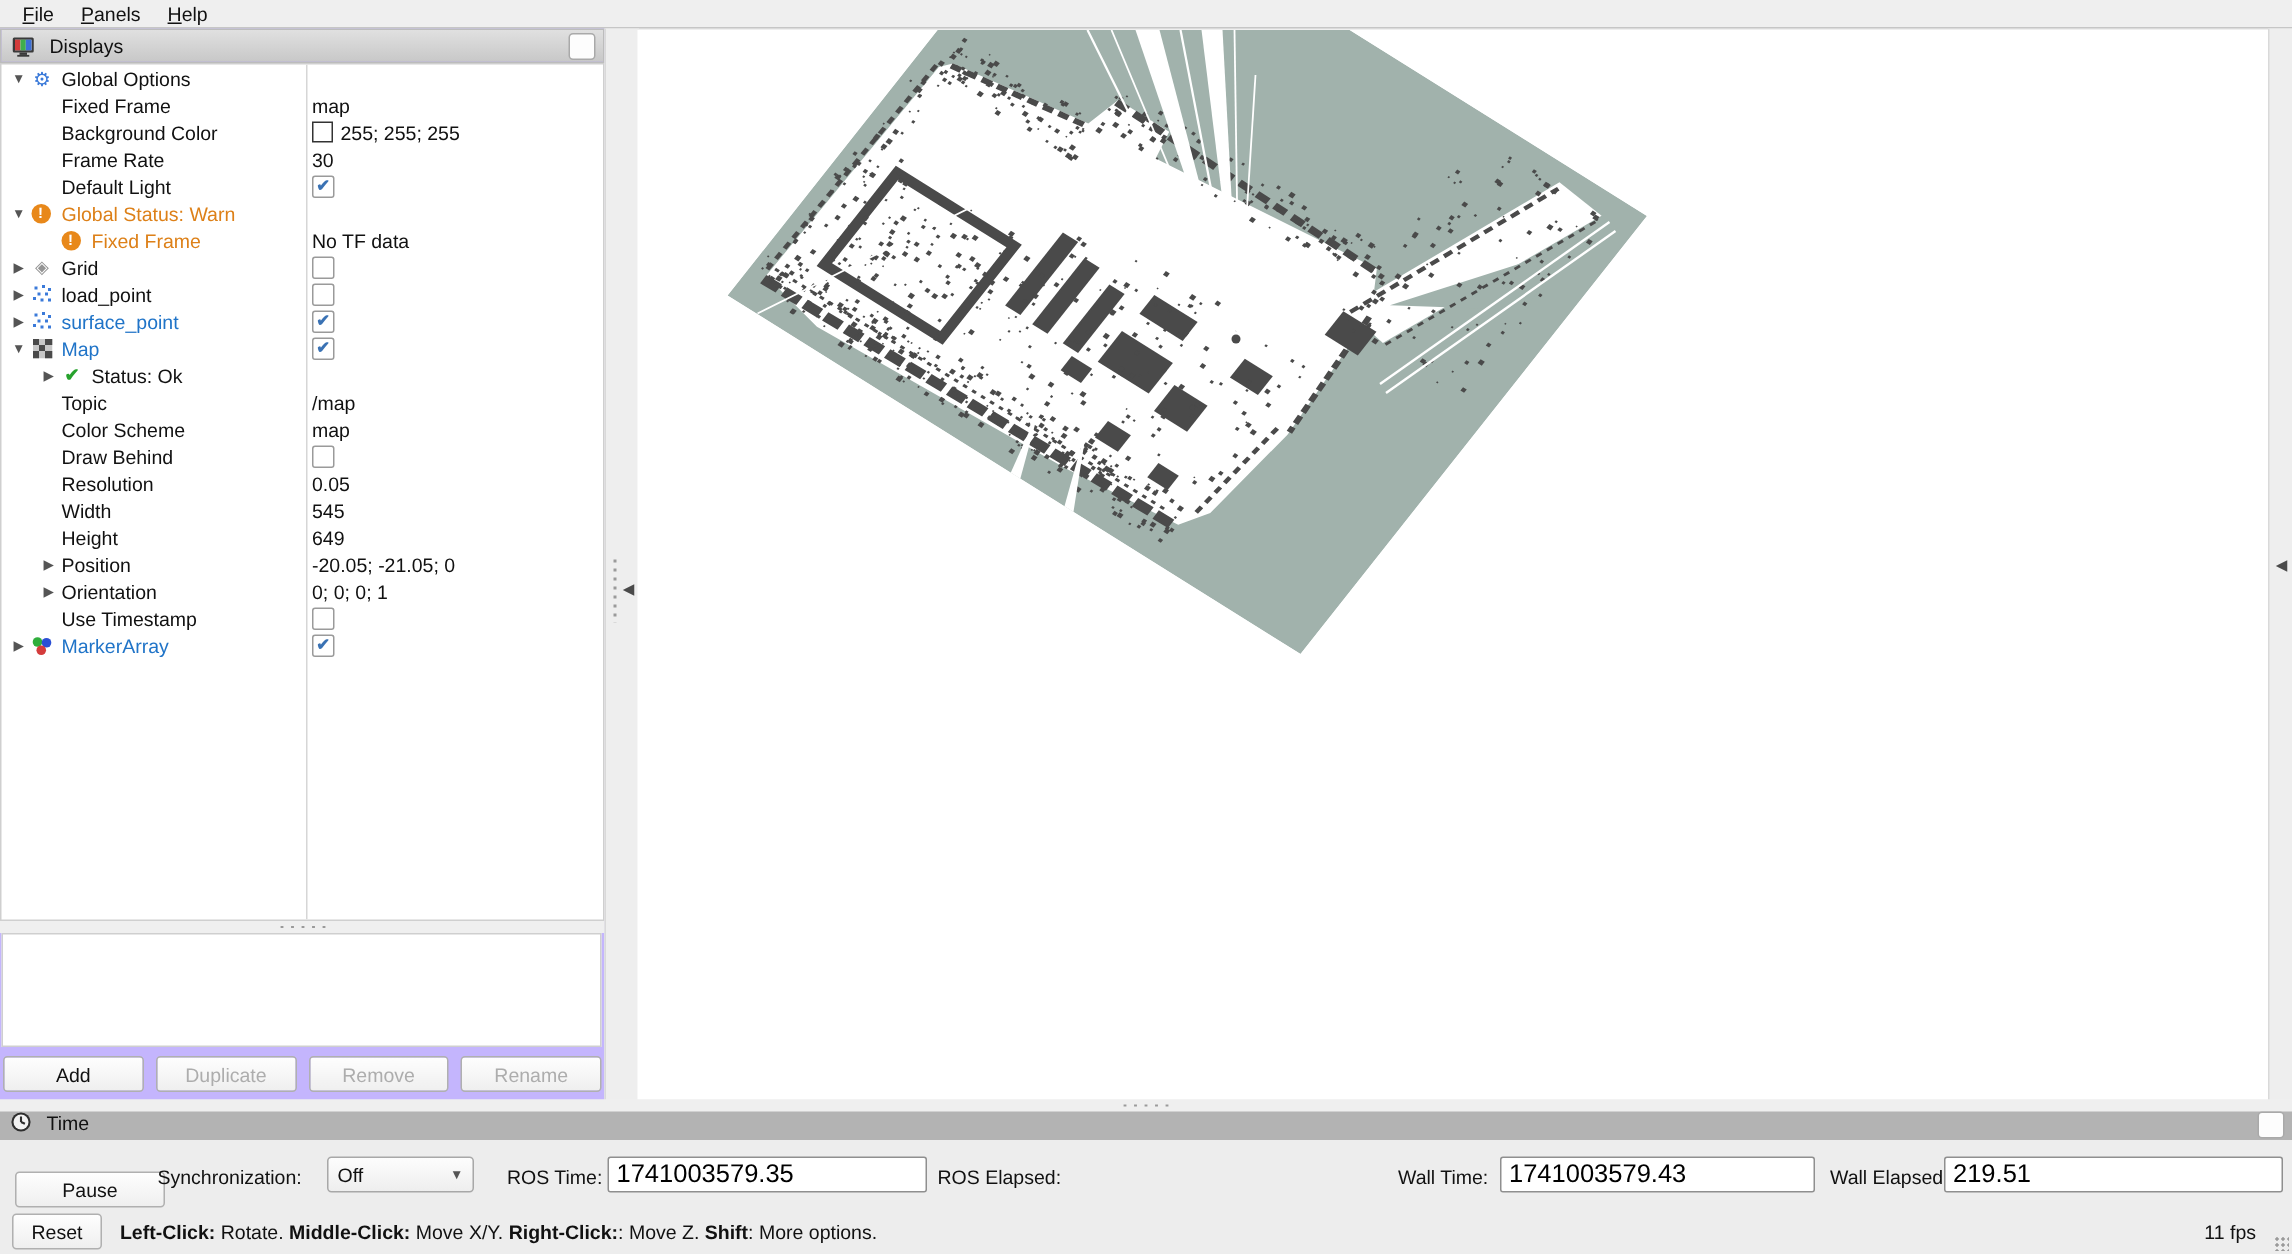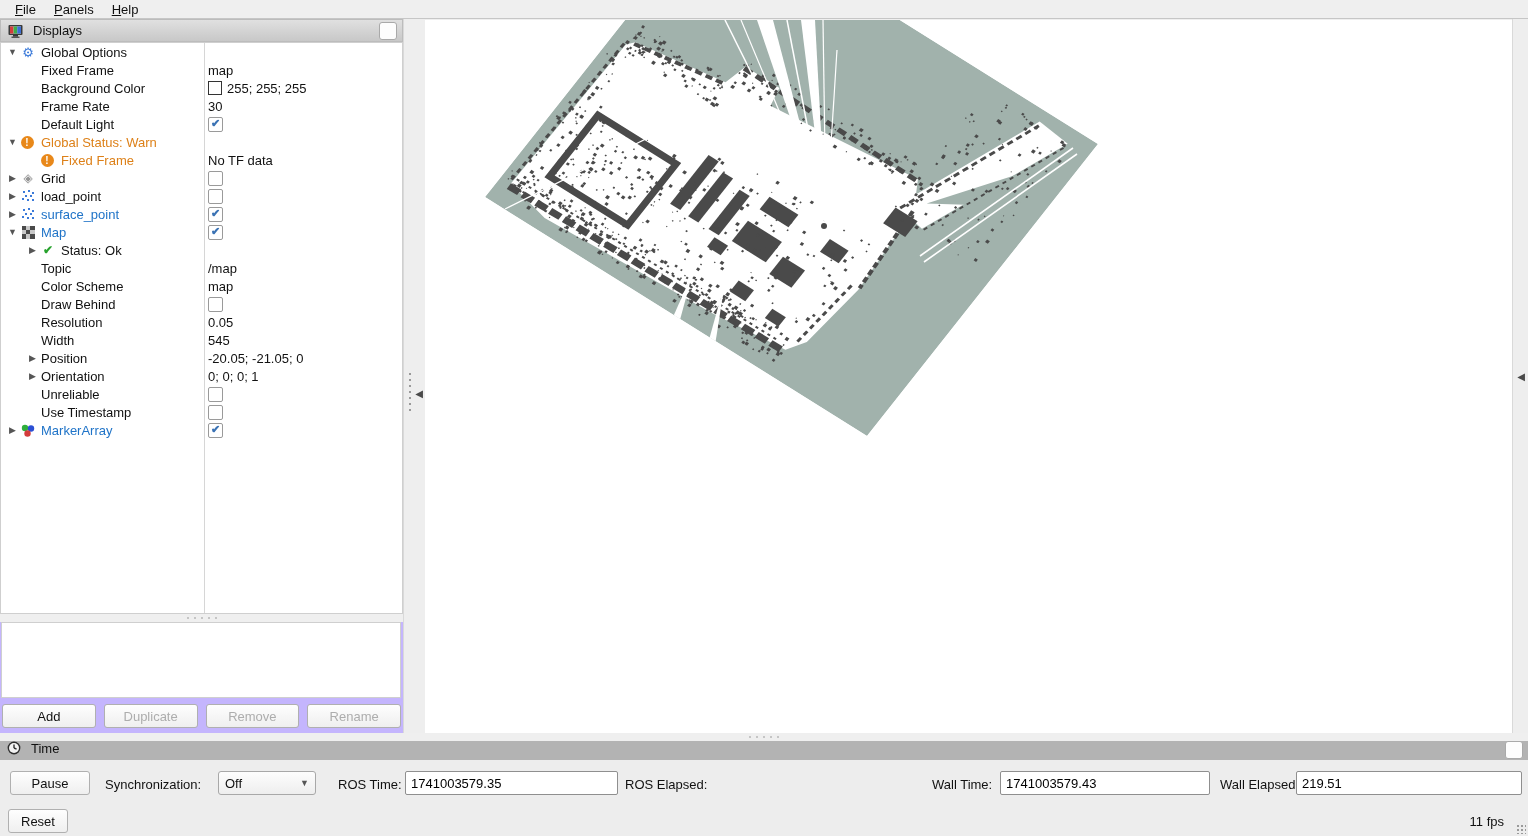--- a/index.html
+++ b/index.html
@@ -62,27 +62,27 @@
   .vdots{width:6px;height:44px;background-image:radial-gradient(#9a9a9a 1px,transparent 1.2px);background-size:6px 6px}
   .collapse-arrow{color:#4a4a4a;font-size:10px}
   .viewport{position:absolute;left:425px;top:20px;width:1087px;height:713px;background:#fff;overflow:hidden}
   .hsplitter{position:absolute;left:0;top:733px;width:1528px;height:8px;background:#efefef;
     display:flex;align-items:center;justify-content:center}
   
   .time-header{position:absolute;left:0;top:741px;width:1528px;height:19px;background:#b3b3b3;
     display:flex;align-items:flex-start;padding:0 5px;box-sizing:border-box}
   .time-header .ph-title{margin-left:6px}
   .time-content{position:absolute;left:0;top:760px;width:1528px;height:46px;background:#ededed}
-  .time-content .btn{position:absolute;left:10px;top:11px;width:80px}
+  .time-content .btn{position:absolute;left:10px;top:21px;width:100px}
   .tc-label{position:absolute;top:17px;white-space:nowrap}
   .combo{position:absolute;left:218px;top:11px;width:98px;height:24px;background:linear-gradient(#fdfdfd,#eeeeee);
     border:1px solid #a8a8a8;border-radius:3px;display:flex;align-items:center;box-sizing:border-box;padding:0 6px}
   .combo .arrow{margin-left:auto;color:#555;font-size:9px}
   .tfield{position:absolute;top:11px;height:24px;border:1px solid #8f8f8f;border-radius:2px;background:#fff;
-    font-family:"Liberation Sans",sans-serif;font-size:13px;padding:0 5px;box-sizing:border-box}
+    font-family:"Liberation Sans",sans-serif;font-size:17px;padding:0 5px;box-sizing:border-box}
   
   .statusbar{position:absolute;left:0;top:806px;width:1528px;height:30px;background:#ededed;
     display:flex;align-items:center;box-sizing:border-box}
   .statusbar .btn{margin-left:8px}
   .help-text{margin-left:12px;white-space:nowrap}
   .help-text b{font-weight:bold}
   .fps{margin-left:auto;margin-right:24px}
   .resize-grip{position:absolute;right:2px;bottom:2px;width:10px;height:10px;
     background-image:radial-gradient(#9a9a9a 1px,transparent 1.2px);background-size:4px 4px}
   
@@ -314,43 +314,43 @@
         <div class="tname ind1">
           <span class="expander"></span>
           <span class="tlabel">Width</span>
         </div>
         <div class="tvalue">
           <span>545</span>
         </div>
       </div>
       <div class="trow">
         <div class="tname ind1">
+          <span class="expander"></span>
+          <span class="tlabel">Height</span>
+        </div>
+        <div class="tvalue">
+          <span>649</span>
+        </div>
+      </div>
+      <div class="trow">
+        <div class="tname ind1">
           <span class="expander">▶</span>
           <span class="tlabel">Position</span>
         </div>
         <div class="tvalue">
           <span>-20.05; -21.05; 0</span>
         </div>
       </div>
       <div class="trow">
         <div class="tname ind1">
           <span class="expander">▶</span>
           <span class="tlabel">Orientation</span>
         </div>
         <div class="tvalue">
           <span>0; 0; 0; 1</span>
-        </div>
-      </div>
-      <div class="trow">
-        <div class="tname ind1">
-          <span class="expander"></span>
-          <span class="tlabel">Unreliable</span>
-        </div>
-        <div class="tvalue">
-          <span class="cb"></span>
         </div>
       </div>
       <div class="trow">
         <div class="tname ind1">
           <span class="expander"></span>
           <span class="tlabel">Use Timestamp</span>
         </div>
         <div class="tvalue">
           <span class="cb"></span>
         </div>
@@ -1326,15 +1326,16 @@
   <input class="tfield" style="left: 405px; width: 213px;" value="1741003579.35">
   <span class="tc-label" style="left:625px">ROS Elapsed:</span>
   <span class="tc-label" style="left:932px">Wall Time:</span>
   <input class="tfield" style="left: 1000px; width: 210px;" value="1741003579.43">
   <span class="tc-label" style="left:1220px">Wall Elapsed:</span>
   <input class="tfield" style="left: 1296px; width: 226px;" value="219.51">
 </div>
 
 <div class="statusbar">
   <button class="btn">Reset</button>
+  <span class="help-text"><b>Left-Click:</b><span> Rotate.  </span><b>Middle-Click:</b><span> Move X/Y.  </span><b>Right-Click:</b><span>: Move Z.  </span><b>Shift</b><span>: More options.</span></span>
   <span class="fps">11 fps</span>
 </div>
 <div class="resize-grip"></div>
 
 </body></html>

